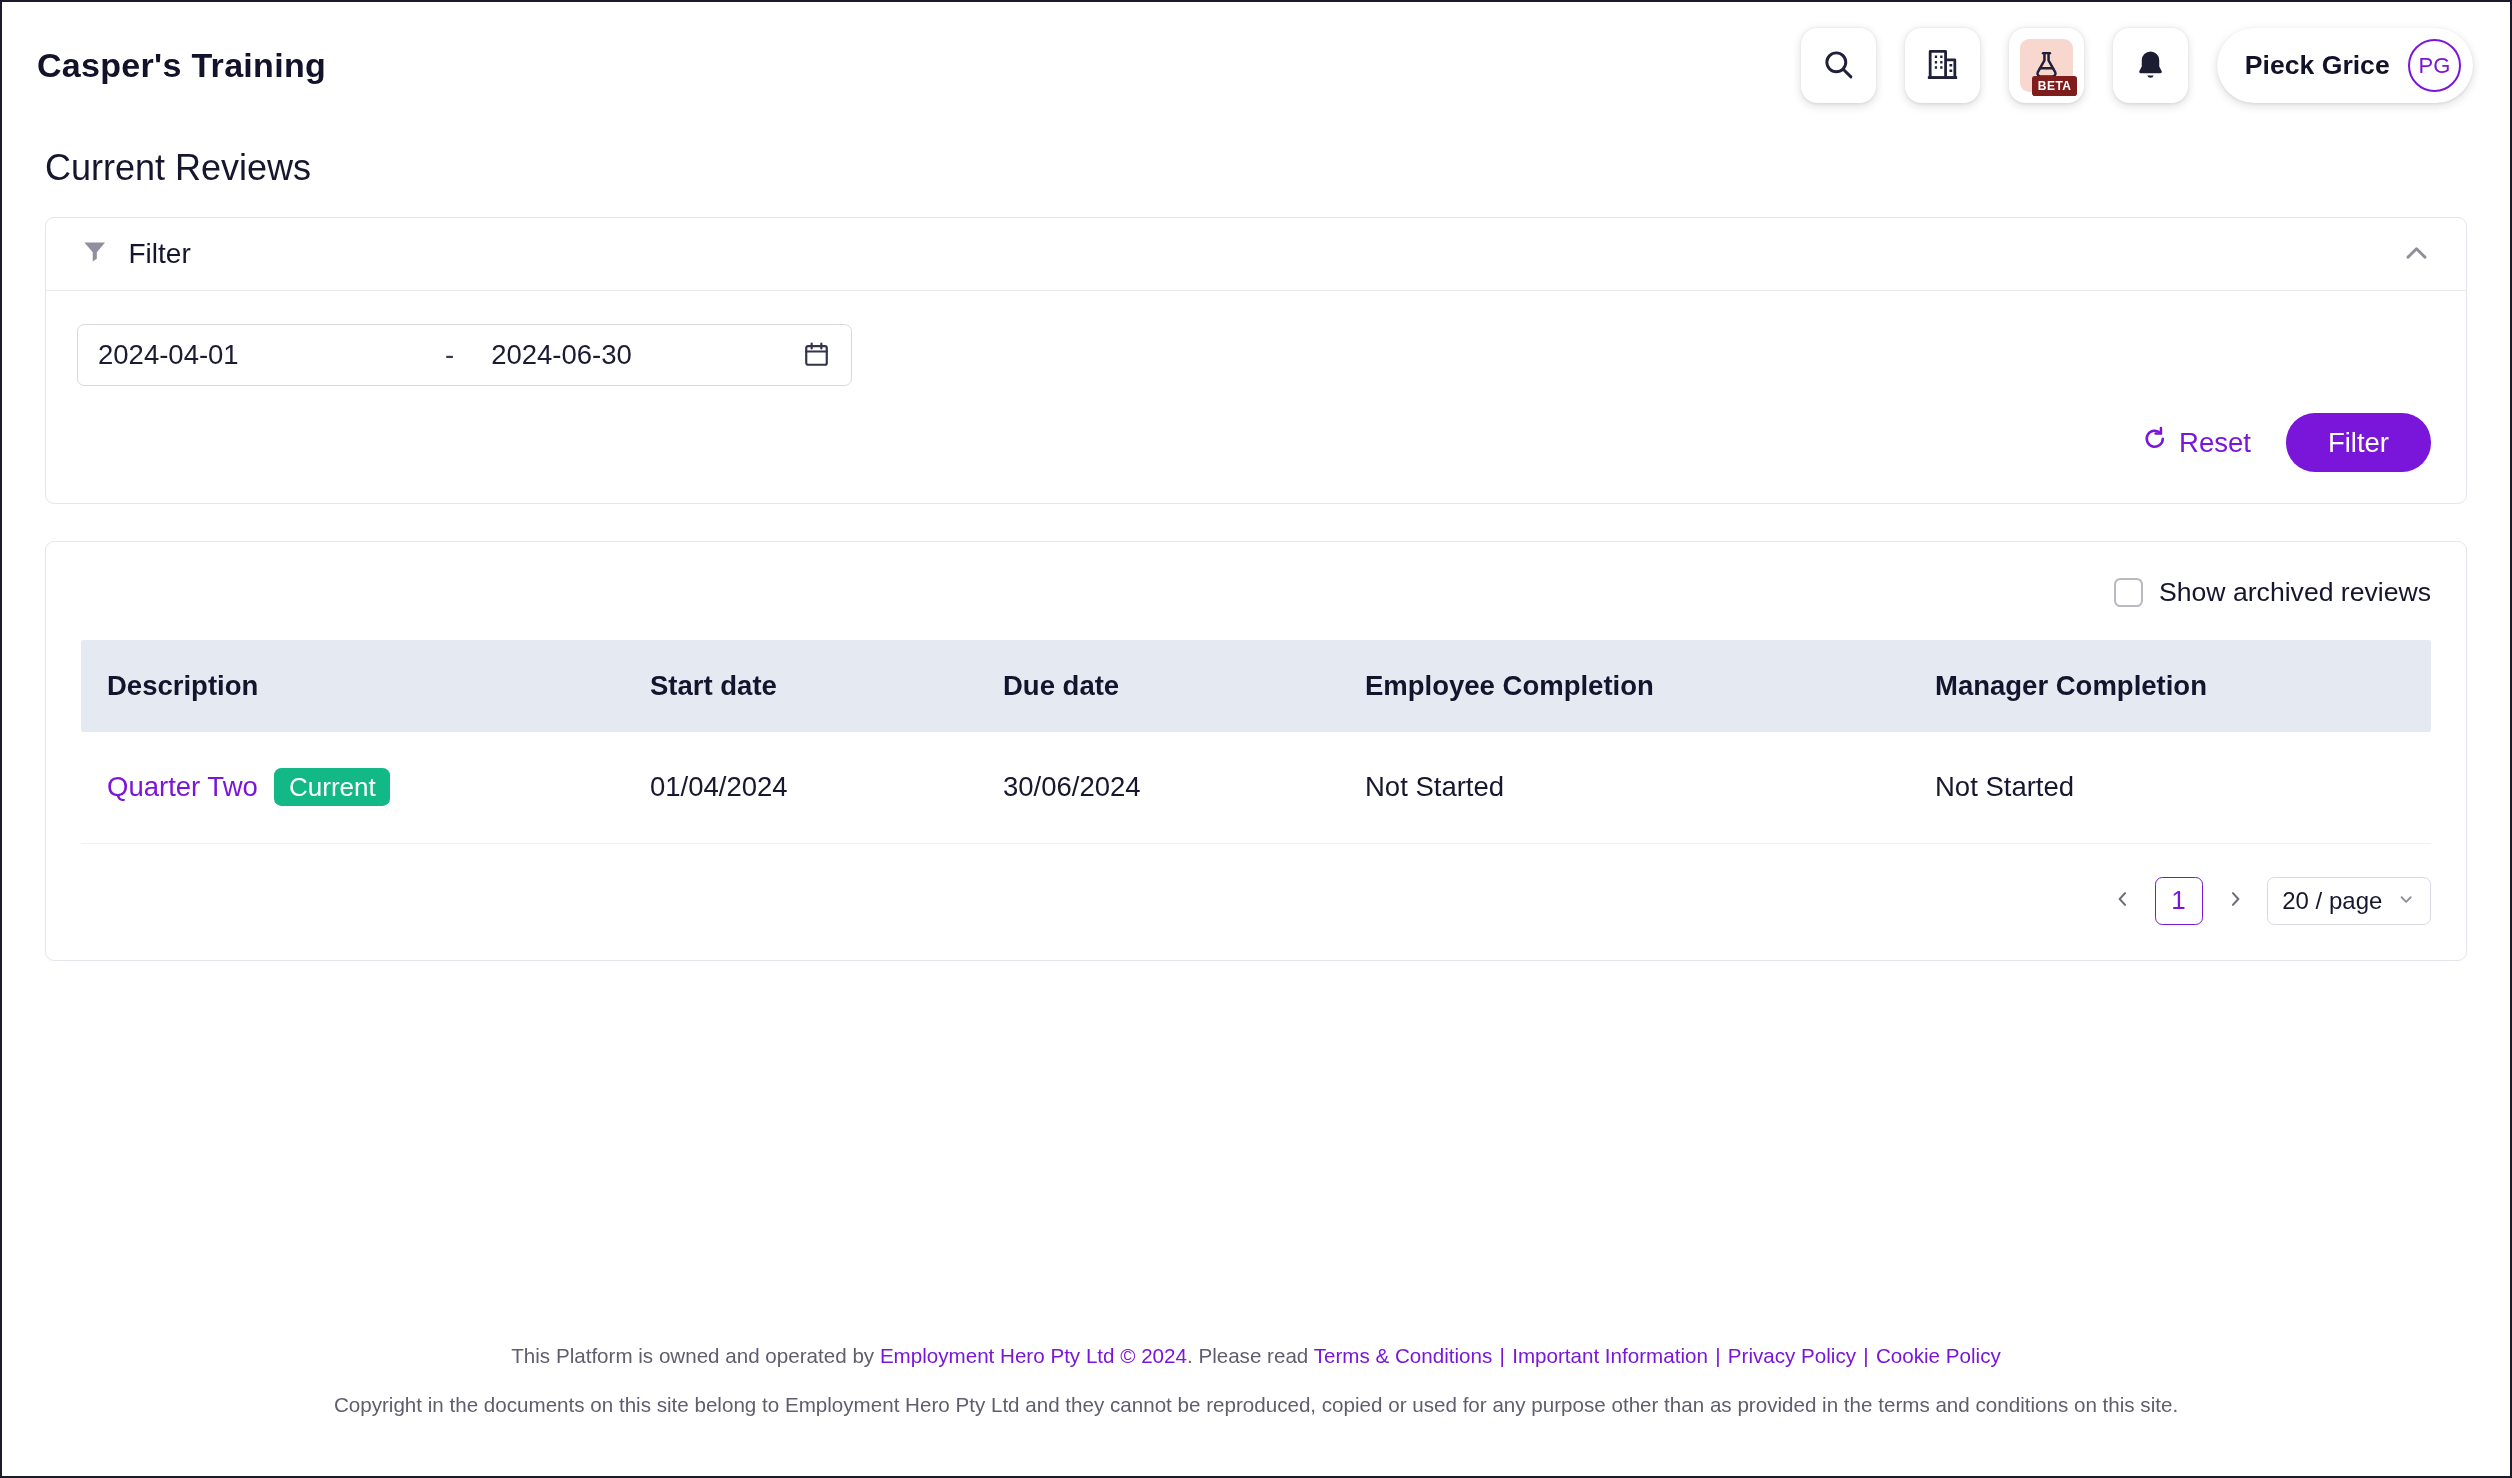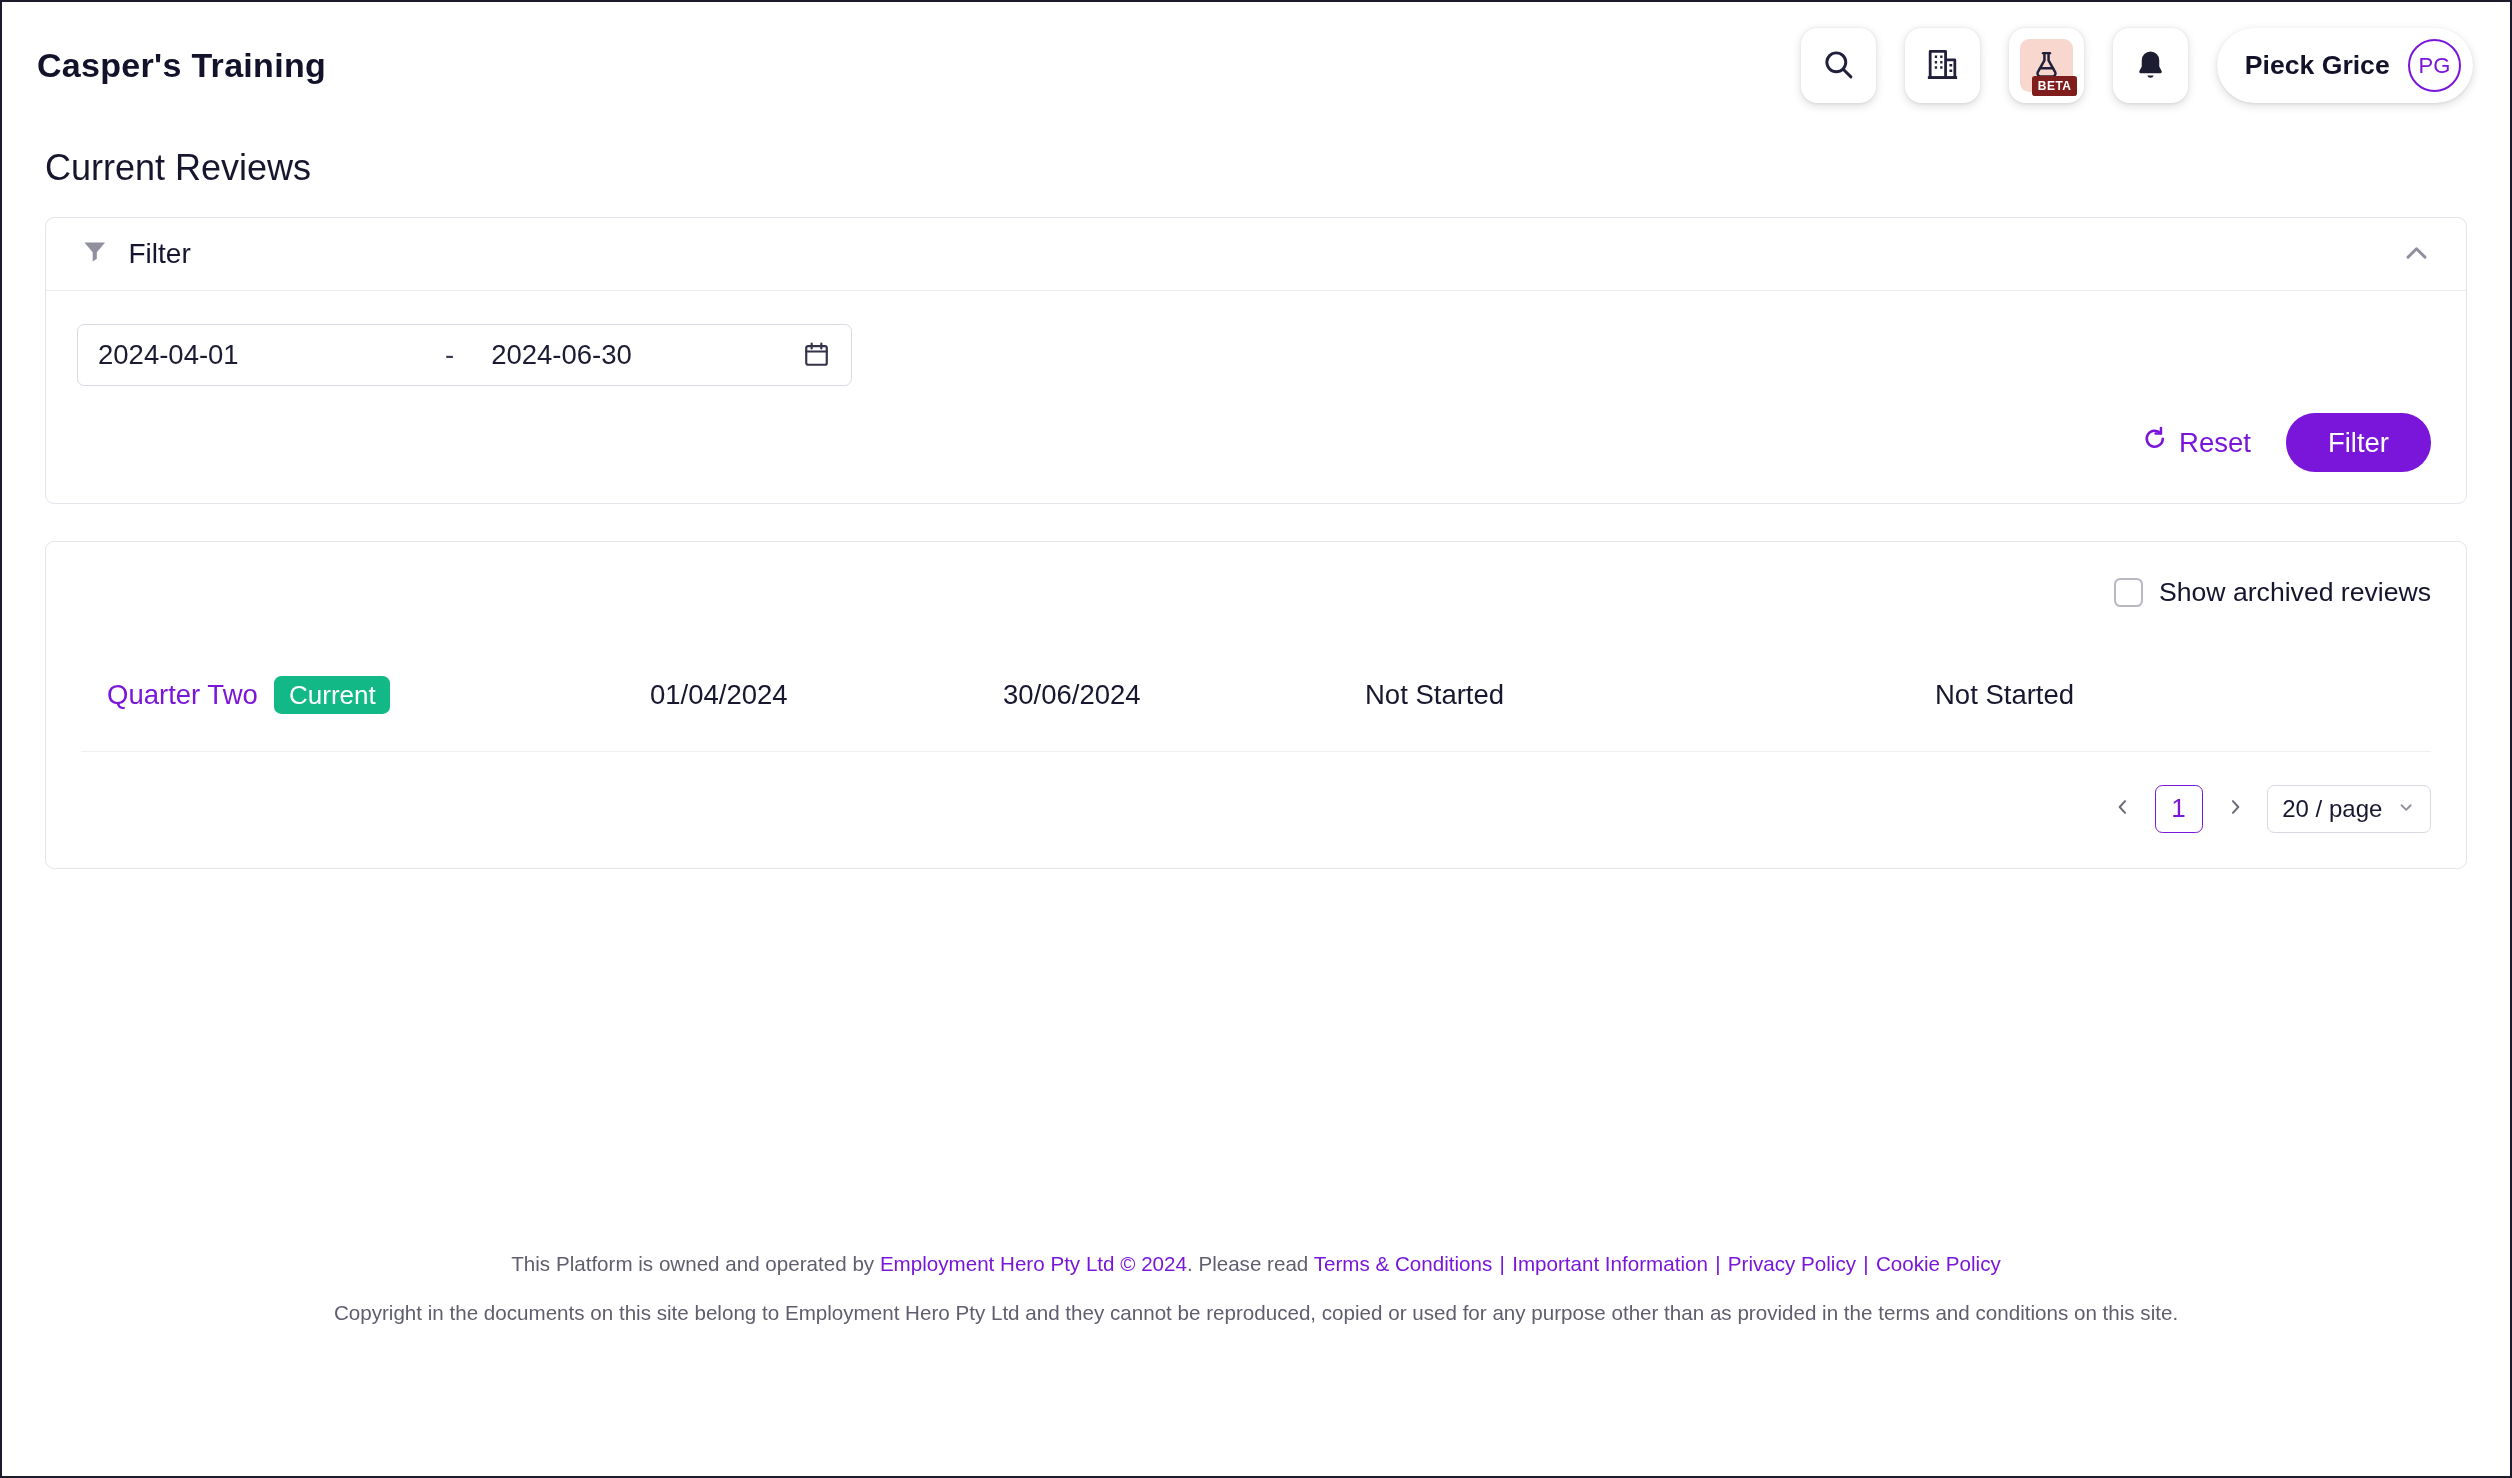--- a/index.html
+++ b/index.html
@@ -201,20 +201,27 @@
     </div>
   </section>
 
   <section class="card reviews-card">
     <div class="archived-row">
       <span class="checkbox"></span>
       <span>Show archived reviews</span>
     </div>
 
     <div class="rtable">
+      <div class="thead">
+        <div class="cell c1">Description</div>
+        <div class="cell c2">Start date</div>
+        <div class="cell c3">Due date</div>
+        <div class="cell c4">Employee Completion</div>
+        <div class="cell c5">Manager Completion</div>
+      </div>
 
       <div class="trow">
         <div class="cell c1">
           <span class="desc-link">Quarter Two</span>
           <span class="badge">Current</span>
         </div>
         <div class="cell c2">01/04/2024</div>
         <div class="cell c3">30/06/2024</div>
         <div class="cell c4">Not Started</div>
         <div class="cell c5">Not Started</div>

